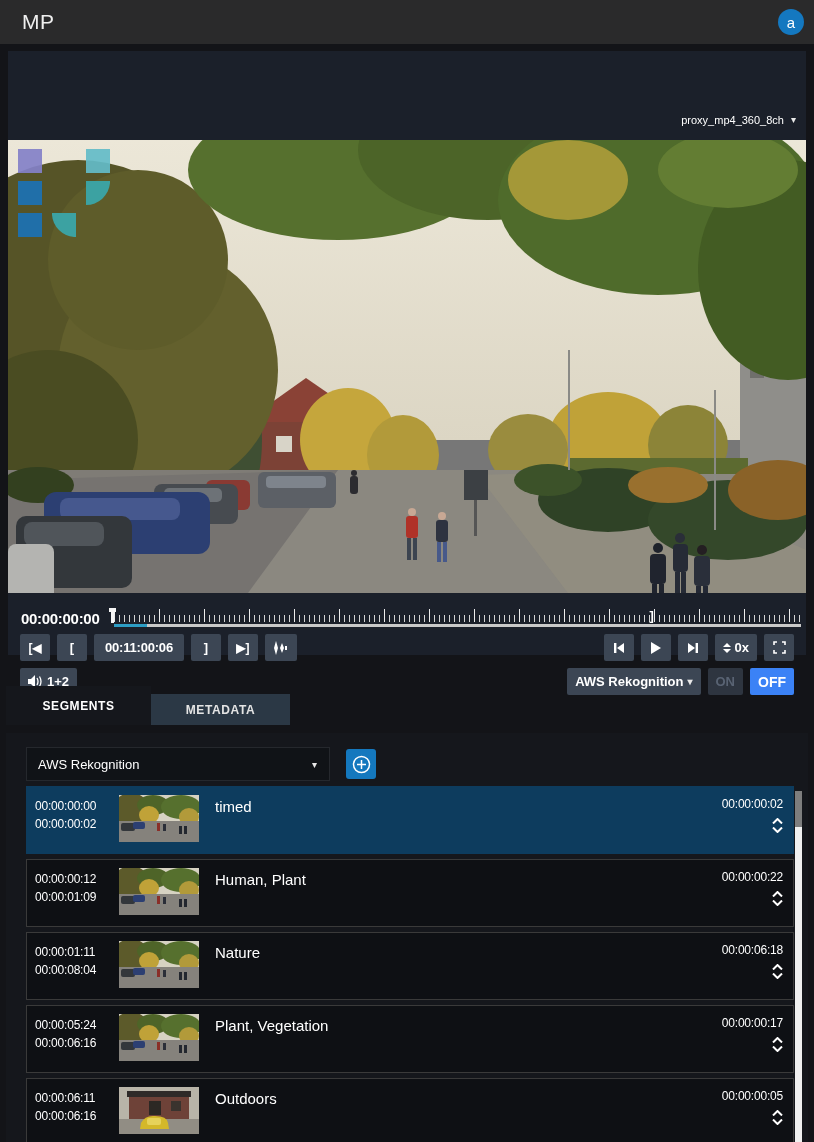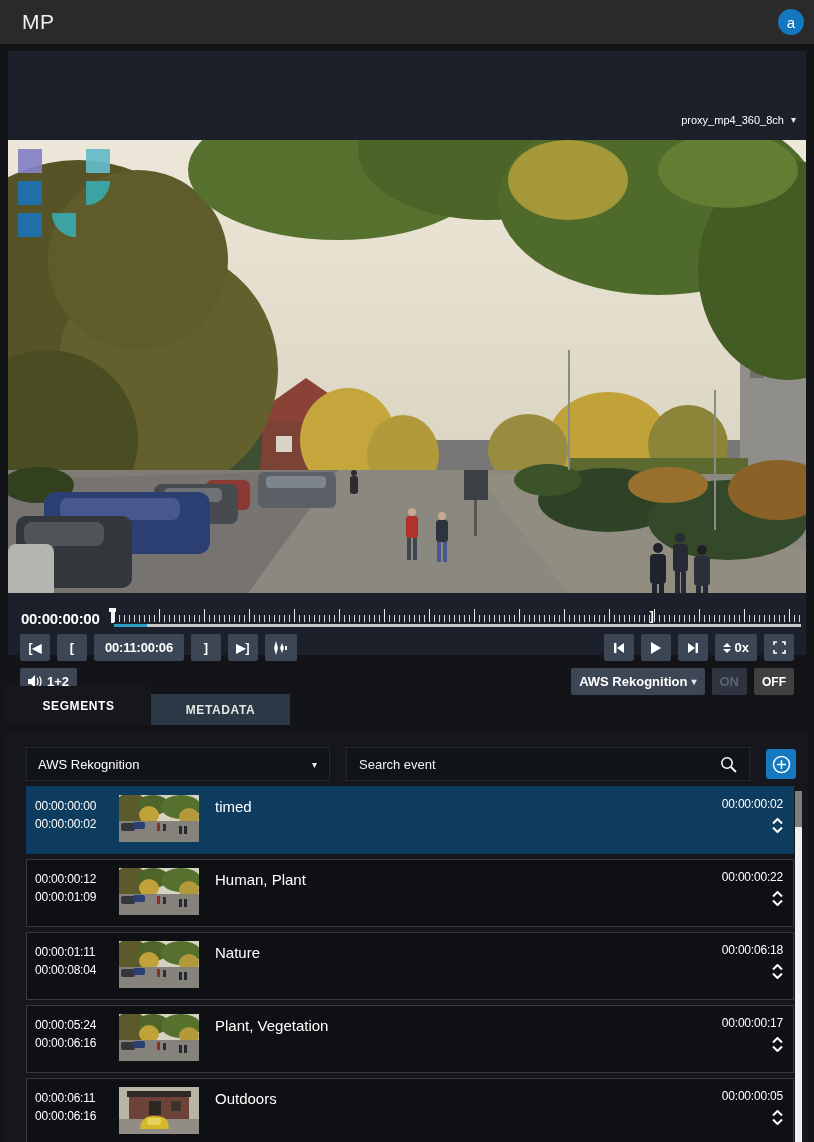--- a/index.html
+++ b/index.html
@@ -53,21 +53,21 @@
          padding:0 8px; }
   .btn svg { display:block; }
   .btn-timecode { padding:0 11px; letter-spacing:-.2px; }
   .btn-glyph { font-size:12px; }
   .spd-arrows { display:flex; flex-direction:column; gap:2px; }
   .spd-arrows i { display:block; width:0; height:0; border-left:4px solid transparent;
                   border-right:4px solid transparent; }
   .spd-up { border-bottom:4px solid #fff; }
   .spd-down { border-top:4px solid #fff; }
   .btn-on { background:#2e3540; color:#596373; }
-  .btn-off { background:#404040; color:#fff; font-size:12px; }
+  .btn-off { background:#3b82f6; color:#fff; font-size:14px; }
 
   
   .tabs { position:absolute; left:6px; top:686px; display:flex; align-items:flex-end; }
   .tab { font-size:12px; font-weight:bold; letter-spacing:.6px; display:flex;
          align-items:center; justify-content:center; cursor:pointer; }
   .tab-active { width:145px; height:39px; background:#15171c; color:#fff; }
   .tab-inactive { width:139px; height:31px; background:#2b3845; color:#e4e4e4; }
 
   
   .segments-panel { position:absolute; left:6px; top:733px; width:802px; height:409px;
@@ -312,27 +312,20 @@
   <div class="tab tab-active">SEGMENTS</div>
   <div class="tab tab-inactive">METADATA</div>
 </nav>
 
 <section class="segments-panel">
   <div class="filter-row">
     <div class="dropdown">
       <span class="dropdown-label">AWS Rekognition</span>
       <span class="caret">▾</span>
     </div>
-    <div class="search-box">
-      <input class="search-input" type="text" placeholder="Search event" style="">
-      <svg width="17" height="17" viewBox="0 0 17 17">
-        <circle cx="7" cy="7" r="5.2" fill="none" stroke="#fff" stroke-width="1.5"></circle>
-        <line x1="11" y1="11" x2="16" y2="16" stroke="#fff" stroke-width="1.8"></line>
-      </svg>
-    </div>
     <button class="add-btn">
       <svg width="19" height="19" viewBox="0 0 19 19">
         <circle cx="9.5" cy="9.5" r="8" fill="none" stroke="#fff" stroke-width="1.5"></circle>
         <line x1="9.5" y1="5" x2="9.5" y2="14" stroke="#fff" stroke-width="1.5"></line>
         <line x1="5" y1="9.5" x2="14" y2="9.5" stroke="#fff" stroke-width="1.5"></line>
       </svg>
     </button>
   </div>
 
   <div class="segment-list">

